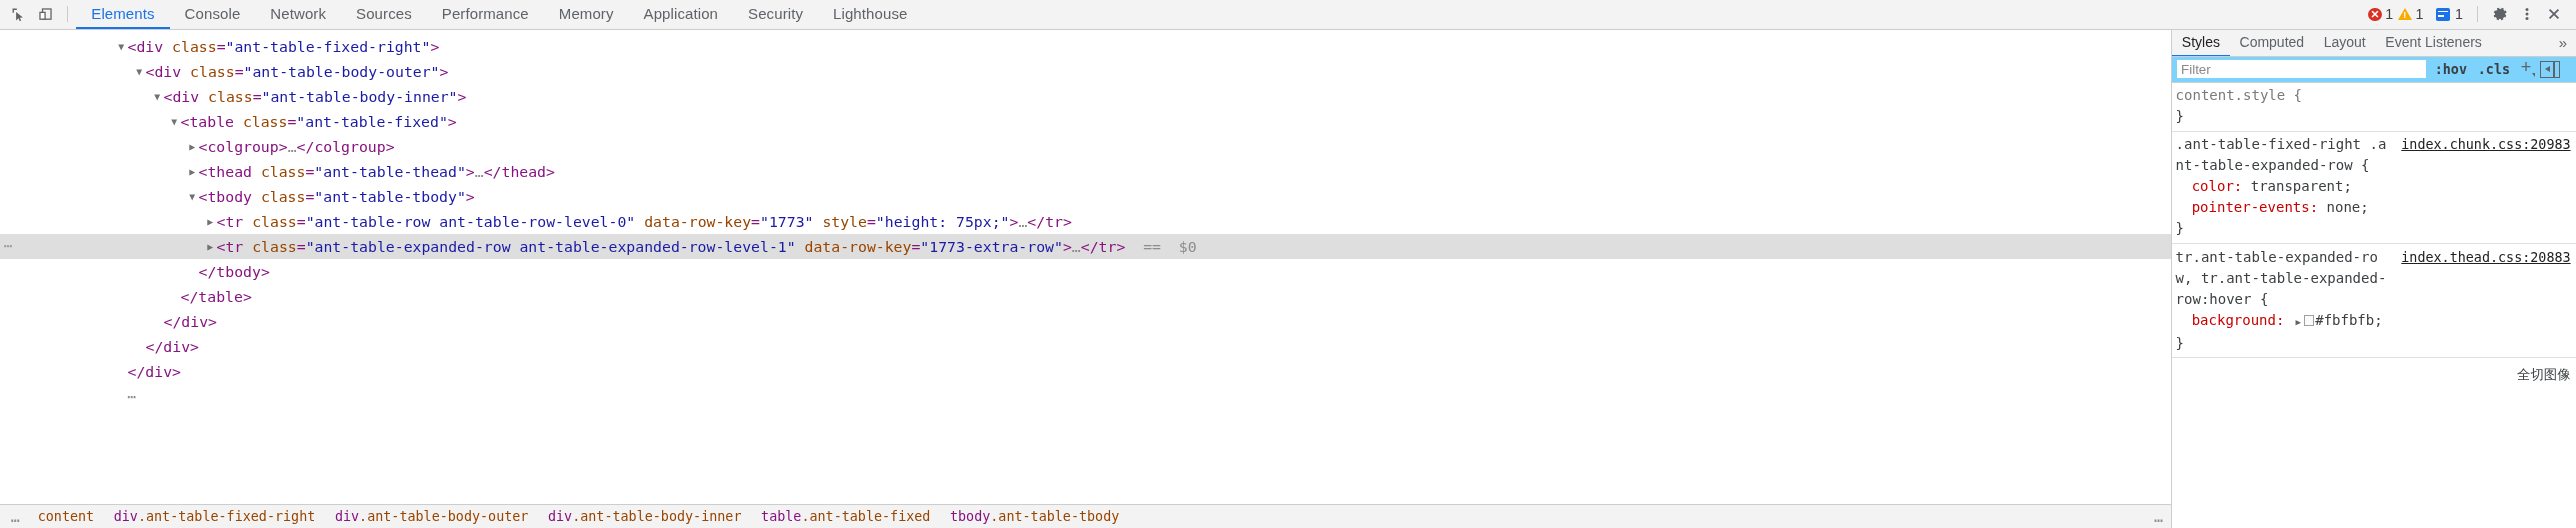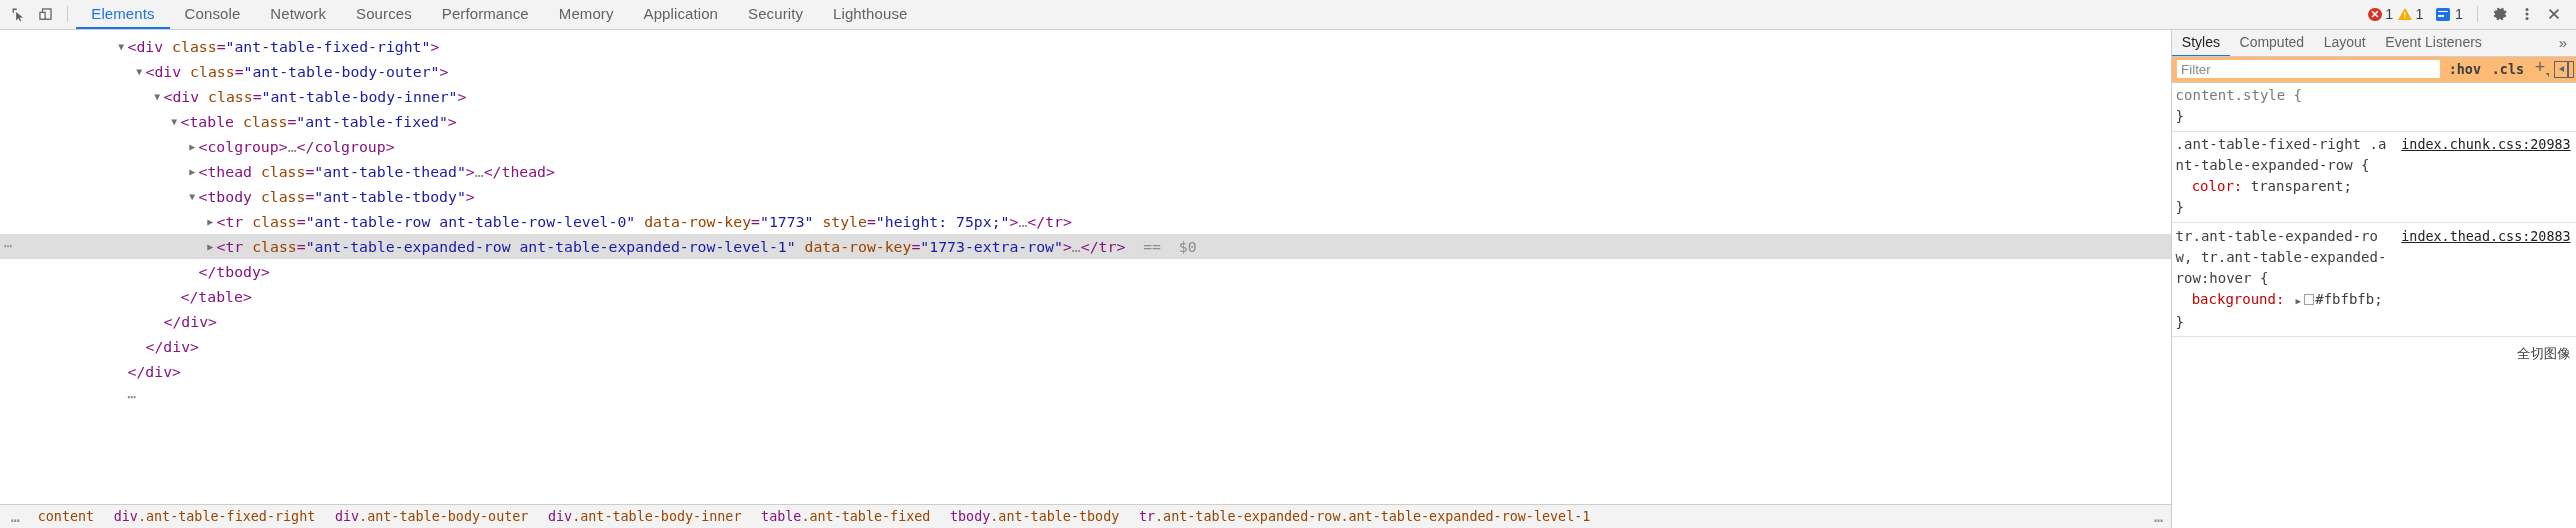--- a/index.html
+++ b/index.html
@@ -231,26 +231,26 @@
   }
   .styles-tab-more {
     display: flex; align-items: center;
     padding: 0 9px 0 5.4px;
     color: #5f6368; font-size: 15px;
     margin-left: auto;
   }
 
   #filter-row {
     height: 26px;
-    background: #fdba74;
+    background: #7dd3fc;
     border-bottom: 0.9px solid #cdcdcd;
     display: flex;
     align-items: center;
     flex: 0 0 auto;
-    padding-right: 2px;
+    padding-right: 16px;
   }
   #filter-input {
     flex: 1 1 auto;
     height: 18px;
     margin: 0 3.6px 0 4.5px;
     border: none;
     background: #ffffff;
     font-family: "Liberation Sans", sans-serif;
     font-size: 13.4px;
     color: #202124;
@@ -480,21 +480,20 @@
 
     <div id="breadcrumb-bar">
       <span class="crumb-ellipsis">…</span>
       <span id="crumbs-holder" style="display:flex;align-items:center;">
           <span class="crumb"><span>content</span></span>
           <span class="crumb"><span class="c-tag">div</span><span>.ant-table-fixed-right</span></span>
           <span class="crumb"><span class="c-tag">div</span><span>.ant-table-body-outer</span></span>
           <span class="crumb"><span class="c-tag">div</span><span>.ant-table-body-inner</span></span>
           <span class="crumb"><span class="c-tag">table</span><span>.ant-table-fixed</span></span>
           <span class="crumb"><span class="c-tag">tbody</span><span>.ant-table-tbody</span></span>
-          <span class="crumb"><span class="c-tag">tr</span><span>.ant-table-expanded-row.ant-table-expanded-row-level-1</span></span>
         </span>
       <span class="crumb-ellipsis-end">…</span>
     </div>
   </div>
 
   <div id="styles-sidebar">
 
     <div id="styles-tabs">
       <div class="styles-tab selected">
           <span>Styles</span>
@@ -525,20 +524,21 @@
             <span class="selector-text elem-style-sel">content.style {</span>
           </div>
           <div class="css-close">}</div>
         </div>
         <div class="css-rule">
           <div class="css-rule-head">
             <span class="selector-text">.ant-table-fixed-right .ant-table-expanded-row {</span>
             <span class="origin-link">index.chunk.css:20983</span>
           </div>
           <div class="css-decl"><span class="css-prop">color: </span><span class="css-val">transparent;</span></div>
+          <div class="css-decl"><span class="css-prop">pointer-events: </span><span class="css-val">none;</span></div>
           <div class="css-close">}</div>
         </div>
         <div class="css-rule">
           <div class="css-rule-head">
             <span class="selector-text">tr.ant-table-expanded-row, tr.ant-table-expanded-row:hover {</span>
             <span class="origin-link">index.thead.css:20883</span>
           </div>
           <div class="css-decl"><span class="css-prop">background: </span><span class="swatch-arrow">▶</span><span class="color-swatch" style="background: rgb(251, 251, 251);"></span><span class="css-val">#fbfbfb;</span></div>
           <div class="css-close">}</div>
         </div>

